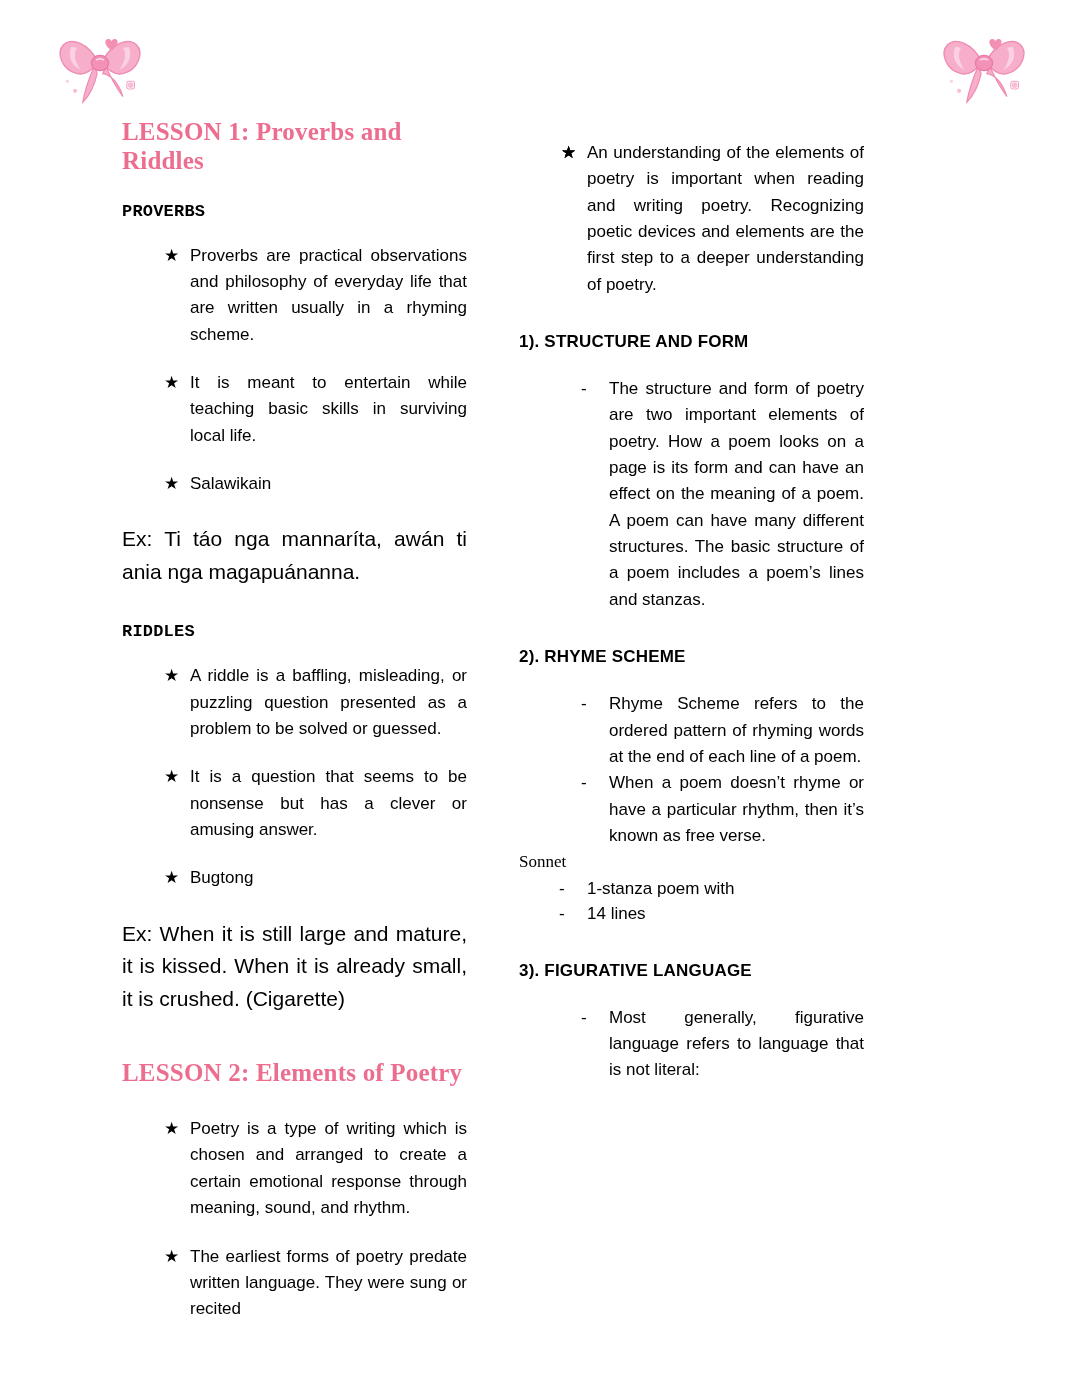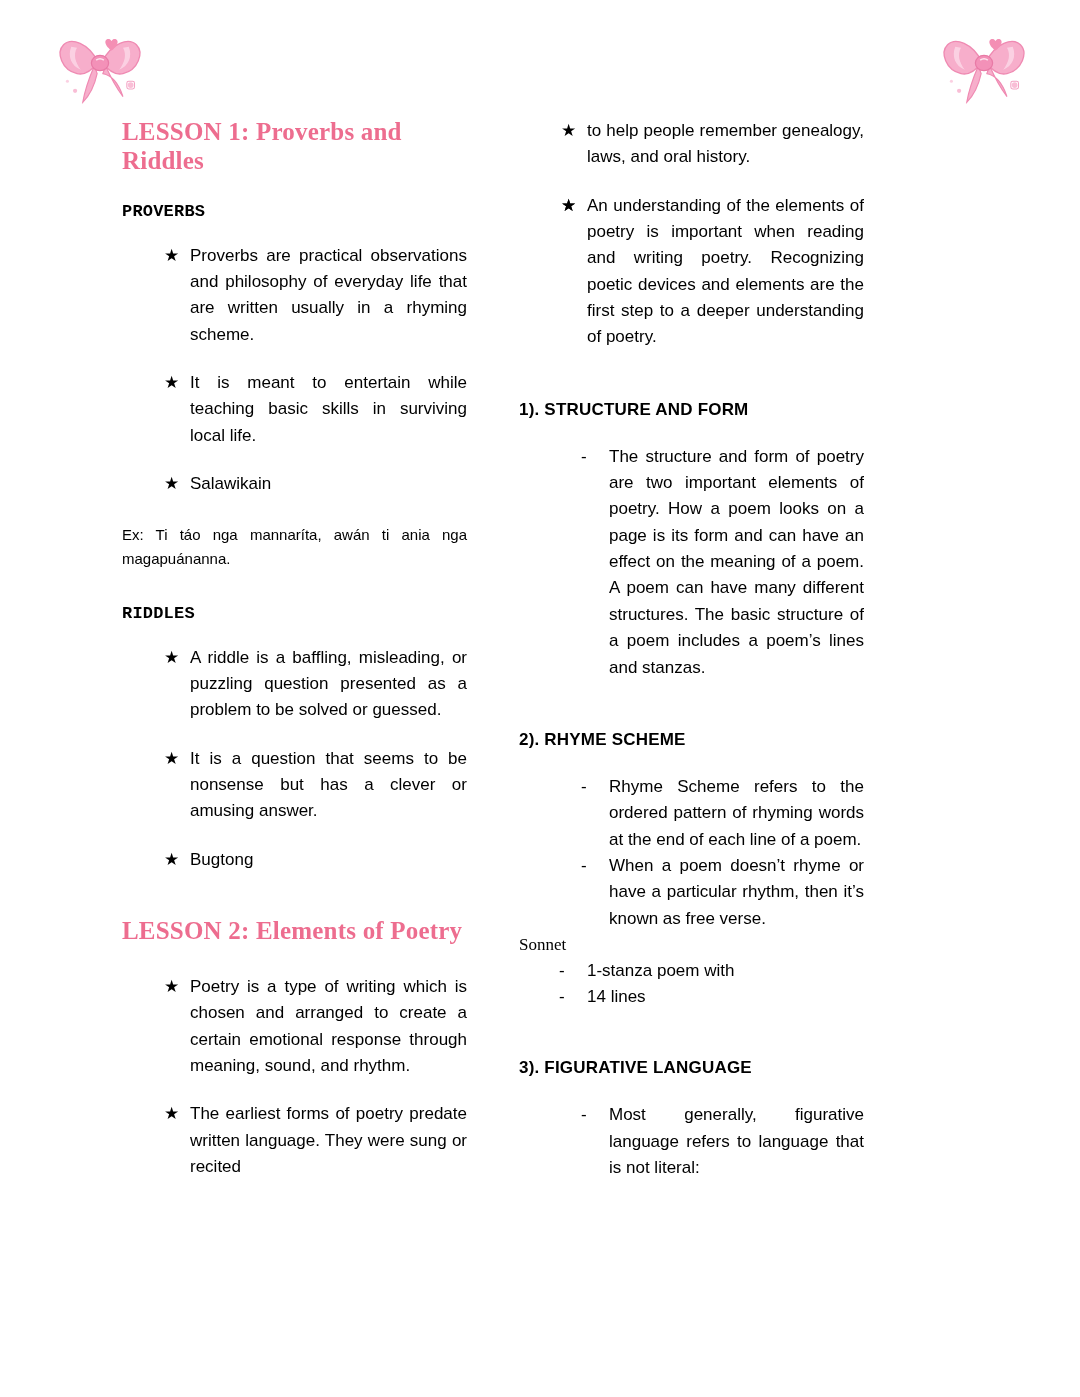--- a/index.html
+++ b/index.html
@@ -70,21 +70,21 @@
   }
   .sub-heading.spaced-top { margin-top: 34px; }
 
   .num-heading {
     font-family: "Liberation Sans", sans-serif;
     font-weight: bold;
     font-size: 17px;
     letter-spacing: 0.2px;
     margin: 0 0 24px 0;
   }
-  .num-heading.gap-top { margin-top: 49px; }
+  .num-heading.gap-top { margin-top: 34px; }
 
   
   ul.bullets {
     list-style: none;
     margin: 0;
     padding: 0;
   }
   ul.bullets.star  { padding-left: 42px; }
   ul.bullets.dash  { padding-left: 64px; }
   ul.bullets.dash-tight { padding-left: 64px; }
@@ -116,21 +116,21 @@
   ul.bullets.dash li .marker,
   ul.bullets.dash-tight li .marker,
   ul.bullets.dash-sonnet li .marker {
     left: -2px;
     font-size: 17px;
   }
   .bold-lead { font-weight: normal; }
 
   
   p.example {
-    font-size: 15px;
+    font-size: 21px;
     line-height: 1.55;
     text-align: justify;
     margin: 26px 0 0 0;
   }
   p.plain {
     font-size: 17px;
     line-height: 1.55;
     margin: 0;
     text-align: left;
     font-family: Liberation Serif, serif;
@@ -213,20 +213,21 @@
         <li>
           <span class="marker">★</span>
           <span>It is a question that seems to be nonsense but has a clever or amusing answer.</span>
         </li>
         <li>
           <span class="marker">★</span>
           <span>Bugtong</span>
         </li>
       </ul>
 
+      <p class="example">Ex: When it is still large and mature, it is kissed. When it is already small, it is crushed. (Cigarette)</p>
 
       <h1 class="lesson-heading second">LESSON 2: Elements of Poetry</h1>
 
       <ul class="bullets star">
         <li>
           <span class="marker">★</span>
           <span class="bold-lead">Poetry</span><span> is a type of writing which is chosen and arranged to create a certain emotional response through meaning, sound, and rhythm.</span>
         </li>
         <li>
           <span class="marker">★</span>
@@ -234,21 +235,20 @@
         </li>
       </ul>
 
     </div>
 
     <div class="col-right">
 
       <ul class="bullets star">
         <li>
           <span class="marker">★</span>
-          <span>to help people remember genealogy, laws, and oral history.</span>
         </li>
         <li>
           <span class="marker">★</span>
         </li>
         <li>
           <span class="marker">★</span>
           <span>An understanding of the elements of poetry is important when reading and writing poetry. Recognizing poetic devices and elements are the first step to a deeper understanding of poetry.</span>
         </li>
       </ul>
 

